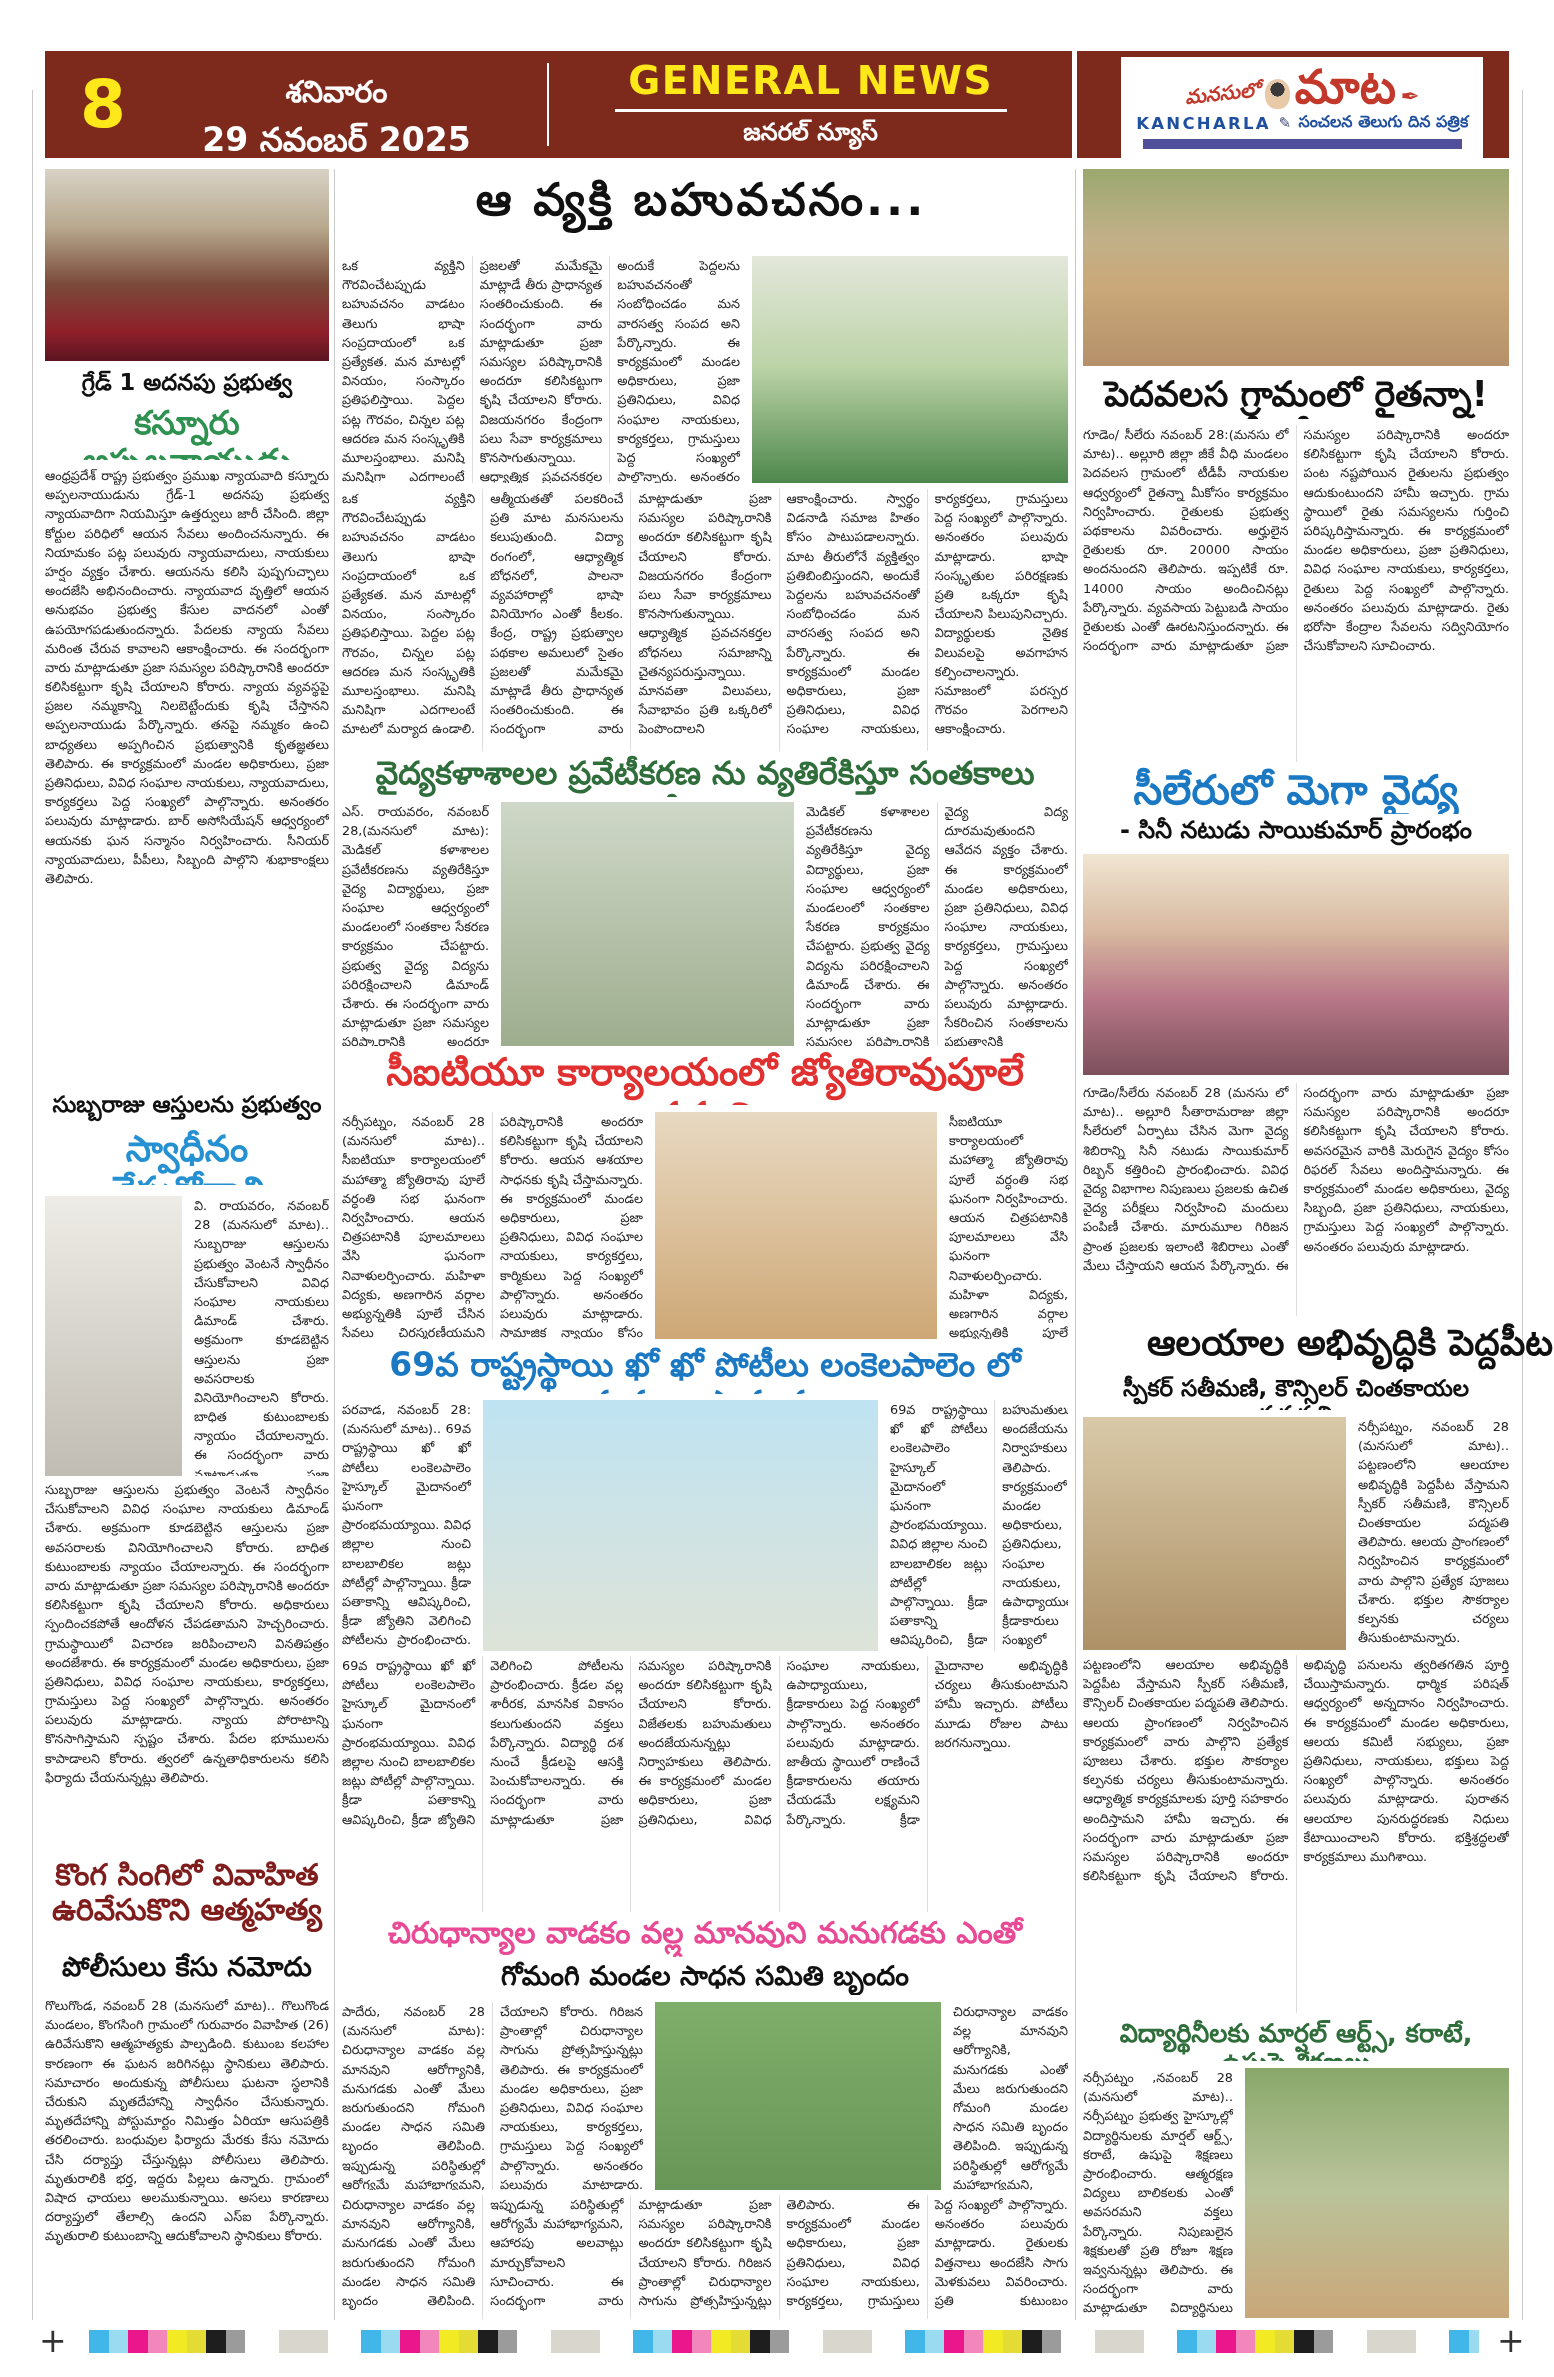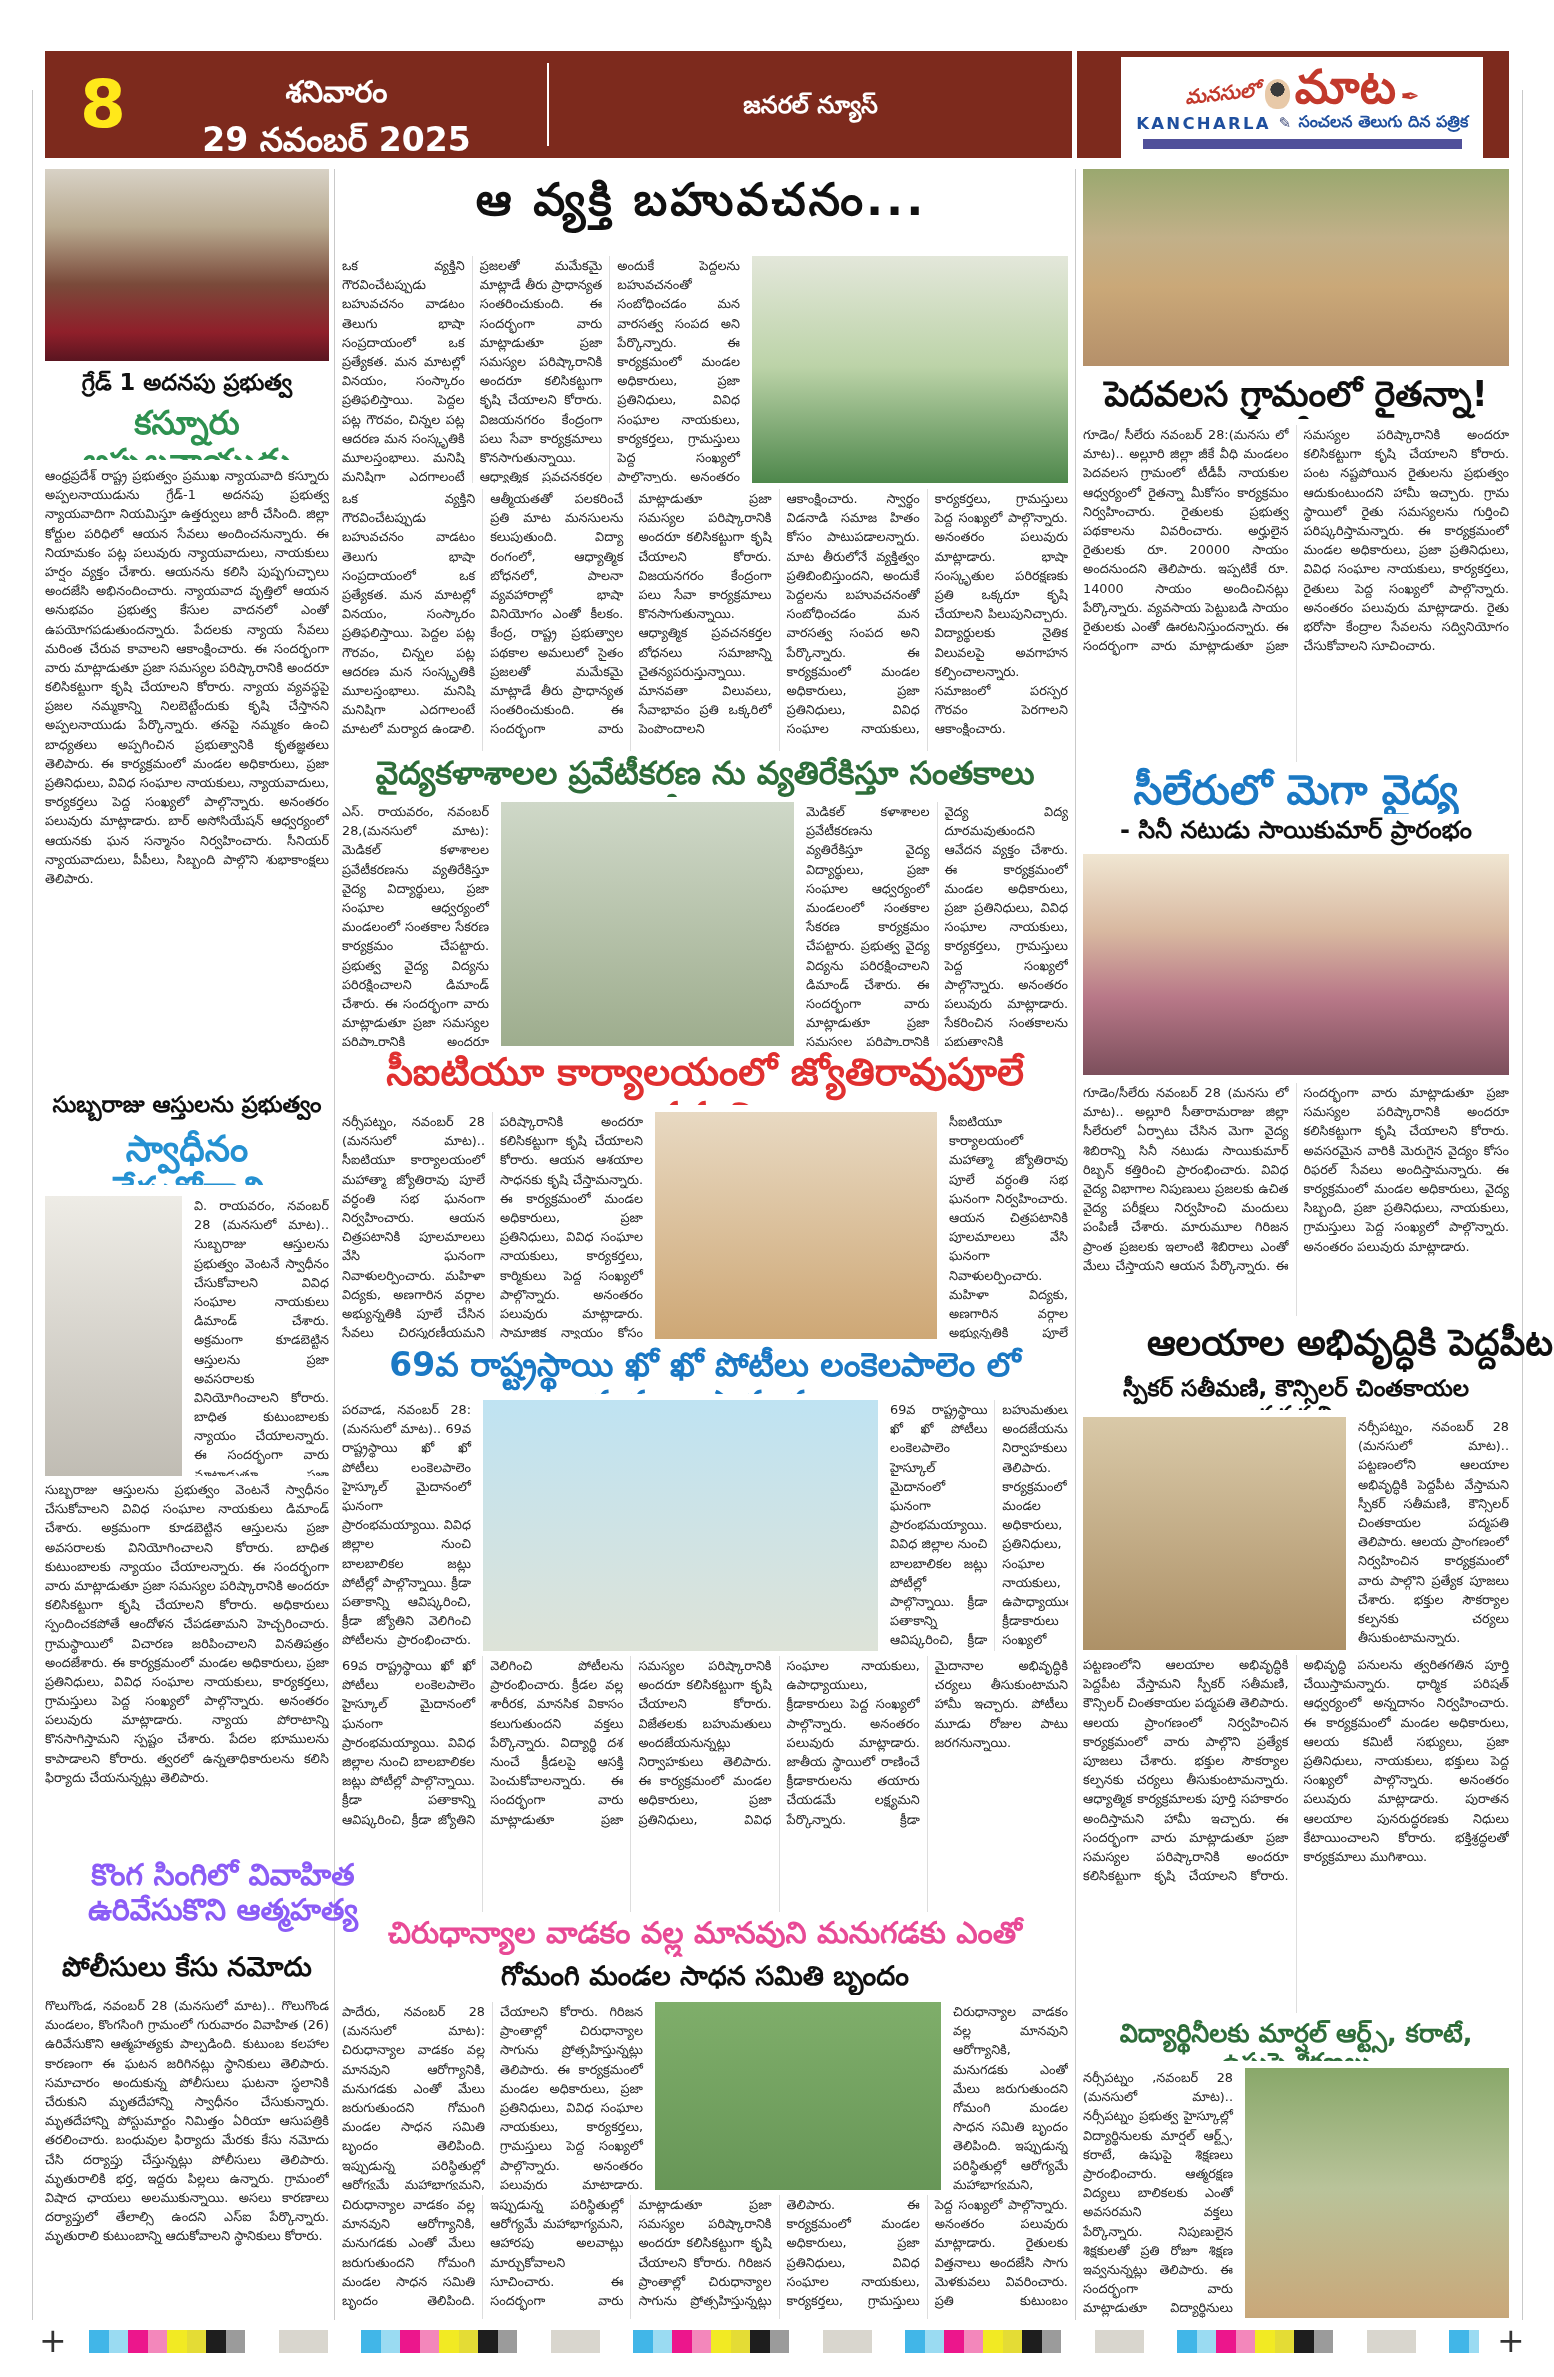--- a/index.html
+++ b/index.html
@@ -51,21 +51,21 @@
   .cols2 { column-count:2; column-gap:15px; column-rule:0.8px solid #ddd; }
   .cols3 { column-count:3; column-gap:15px; column-rule:0.8px solid #ddd; }
   .cols5 { column-count:5; column-gap:15px; column-rule:0.8px solid #ddd; }
   .headline { font-weight:bold; text-align:center; line-height:1.15; }
   .h-black { color:#111; }
   .h-green { color:#2e9150; }
   .h-darkgreen { color:#2f6d3a; }
   .h-red { color:#e03030; }
   .h-blue { color:#1b79c4; }
   .h-skyblue { color:#2591d2; }
-  .h-maroon { color:#8b5cf6;margin-left:36px; }
+  .h-maroon { color:#7f1d1d; }
   .h-pink { color:#e84a96; }
   .kicker { font-weight:bold; text-align:center; color:#111; }
   .grid { display:grid; gap:12px; height:100%; }
 
   
   .print-strip { position:absolute; left:89px; top:2330px; width:1390px; height:22.6px;
     background:repeating-linear-gradient(90deg,
       #41b6e8 0 19.6px, #9adbf2 19.6px 39px, #ec168c 39px 59px, #f387bb 59px 78px,
       #f2ea23 78px 98px, #e4dc35 98px 117px, #1e1e1e 117px 137px, #9b9b9b 137px 156px,
       #ffffff 156px 190px, #d9d6ce 190px 239px, #ffffff 239px 272px); }
@@ -78,20 +78,21 @@
 
   <header>
     <div class="band">
       <span class="pageno">8</span>
       <div class="daydate">
         <div class="day">శనివారం</div>
         <div class="date">29 నవంబర్ 2025</div>
       </div>
       <div class="band-divider"></div>
       <div class="section-box">
+        <div class="sec-en">GENERAL NEWS</div>
         <div class="sec-te">జనరల్ న్యూస్</div>
       </div>
     </div>
     <div class="logo-block">
       <div class="logo-card">
         <div class="logo-row">
           <span class="logo-script">మనసులో</span>
           <span class="logo-face"></span>
           <span class="logo-title">మాట</span>
           <span class="logo-nib">✒</span>

